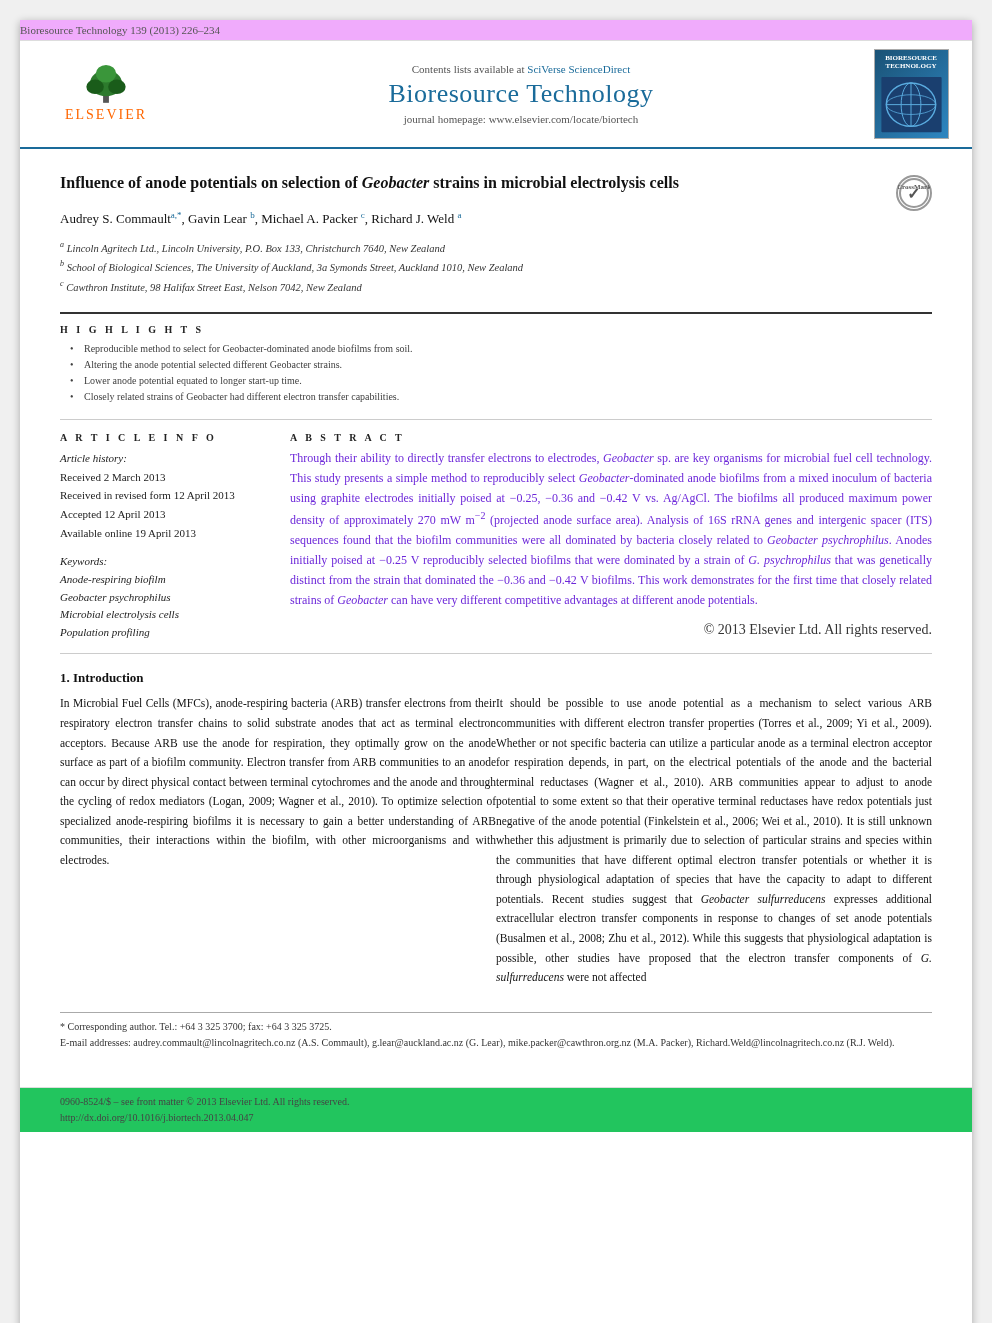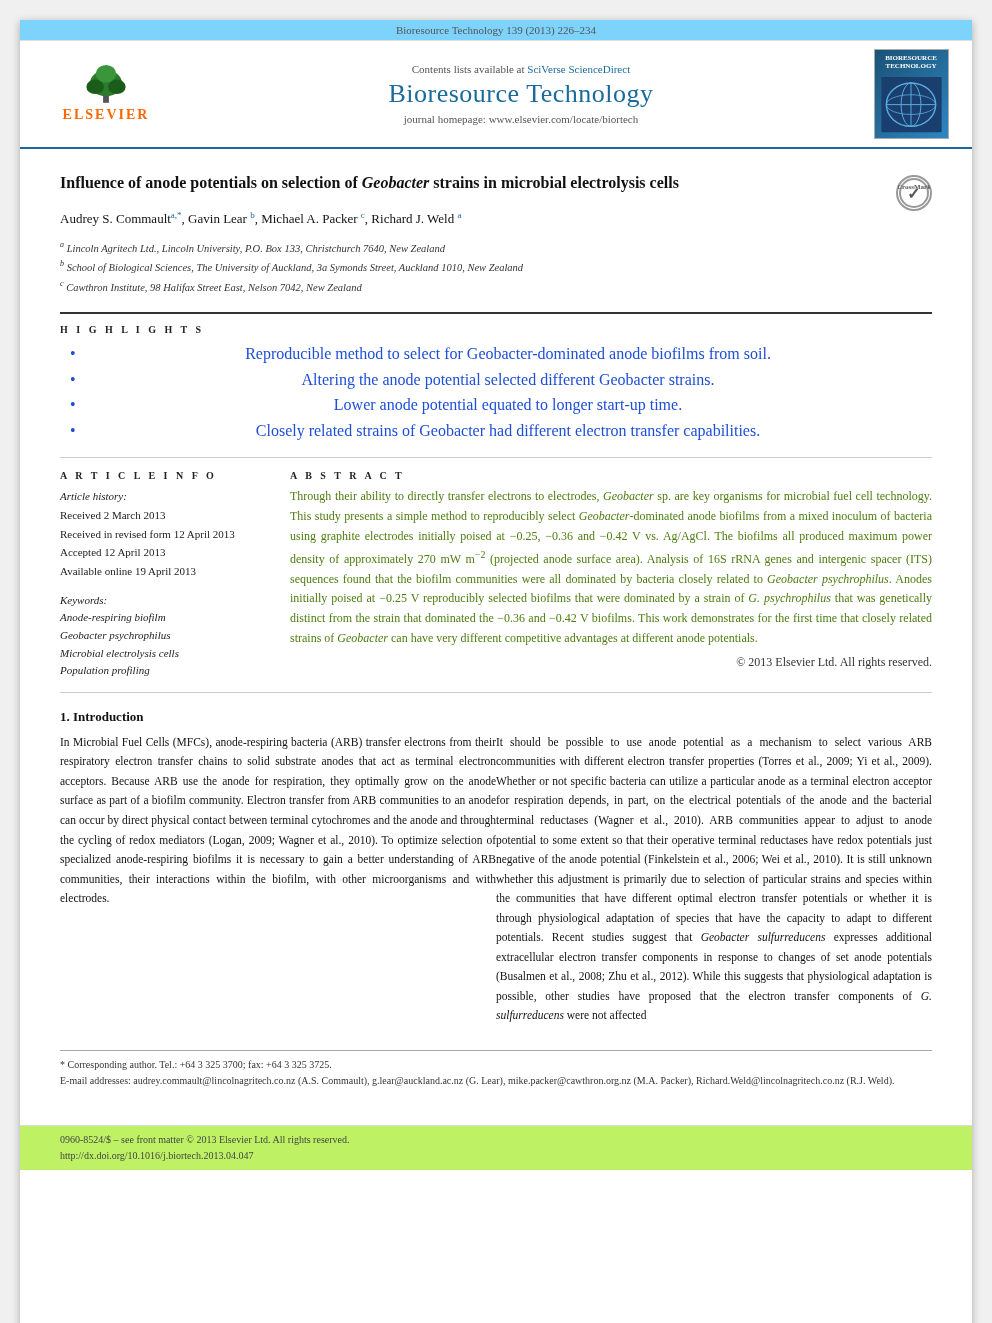--- a/index.html
+++ b/index.html
@@ -13,23 +13,23 @@
     .page {
       width: 992px;
       min-height: 1323px;
       background: #fff;
       box-shadow: 0 2px 8px rgba(0,0,0,0.3);
       padding: 0;
       position: relative;
     }
     
     .top-bar {
-      background: #7dd3fc;
+      background: #f0abfc;
       border-bottom: 1px solid #ddd;
-      text-align: center;
+      text-align: left;
       padding: 4px 0;
       font-size: 11px;
       color: #555;
     }
 
     
     .journal-header {
       display: flex;
       align-items: center;
       border-bottom: 2px solid #1a6b9a;
@@ -49,21 +49,21 @@
       flex-direction: column;
       align-items: center;
       justify-content: center;
     }
     .elsevier-tree {
       width: 60px;
       height: 40px;
     }
     .elsevier-text {
       font-size: 14px;
-      font-weight: bold;
+      font-weight: normal;
       color: #f60;
       letter-spacing: 2px;
       margin-top: 2px;
     }
     .journal-header-center {
       flex: 1;
       text-align: center;
     }
     .sciverse-link {
       font-size: 11px;
@@ -188,26 +188,25 @@
       letter-spacing: 3px;
       color: #222;
       margin-bottom: 6px;
       text-transform: uppercase;
     }
     .highlights-list {
       list-style: none;
       padding-left: 10px;
     }
     .highlights-list li {
-      font-size: 16px;
-      color: #1d4ed8;
+      font-size: 10px;
+      color: #404040;
       line-height: 1.6;
       position: relative;
       padding-left: 14px;
-      text-align: center;
     }
     .highlights-list li::before {
       content: '•';
       position: absolute;
       left: 0;
     }
 
     
     .two-col {
       display: flex;
@@ -235,30 +234,30 @@
     .keywords-group { margin-top: 8px; }
     .keyword-item {
       font-size: 11px;
       font-style: italic;
       color: #222;
       display: block;
       line-height: 1.6;
     }
     .abstract-text {
       font-size: 12px;
-      color: #4d7c0f;
+      color: #6d28d9;
       line-height: 1.65;
       text-align: justify;
     }
     .abstract-text em { font-style: italic; }
     .abstract-copyright {
-      font-size: 12px;
+      font-size: 14px;
       color: #333;
       text-align: right;
-      margin-top: 6px;
+      margin-top: 12px;
     }
 
     
     .body-content {
       margin-top: 16px;
     }
     .intro-heading {
       font-size: 13px;
       font-weight: bold;
       color: #111;
@@ -285,21 +284,21 @@
       padding-top: 6px;
     }
     .footnote-text {
       font-size: 10px;
       color: #333;
       line-height: 1.6;
     }
 
     
     .bottom-bar {
-      background: #bef264;
+      background: #22c55e;
       border-top: 1px solid #ddd;
       padding: 6px 40px;
       margin-top: 16px;
     }
     .bottom-bar-text {
       font-size: 10px;
       color: #444;
       line-height: 1.6;
     }
   </style>

